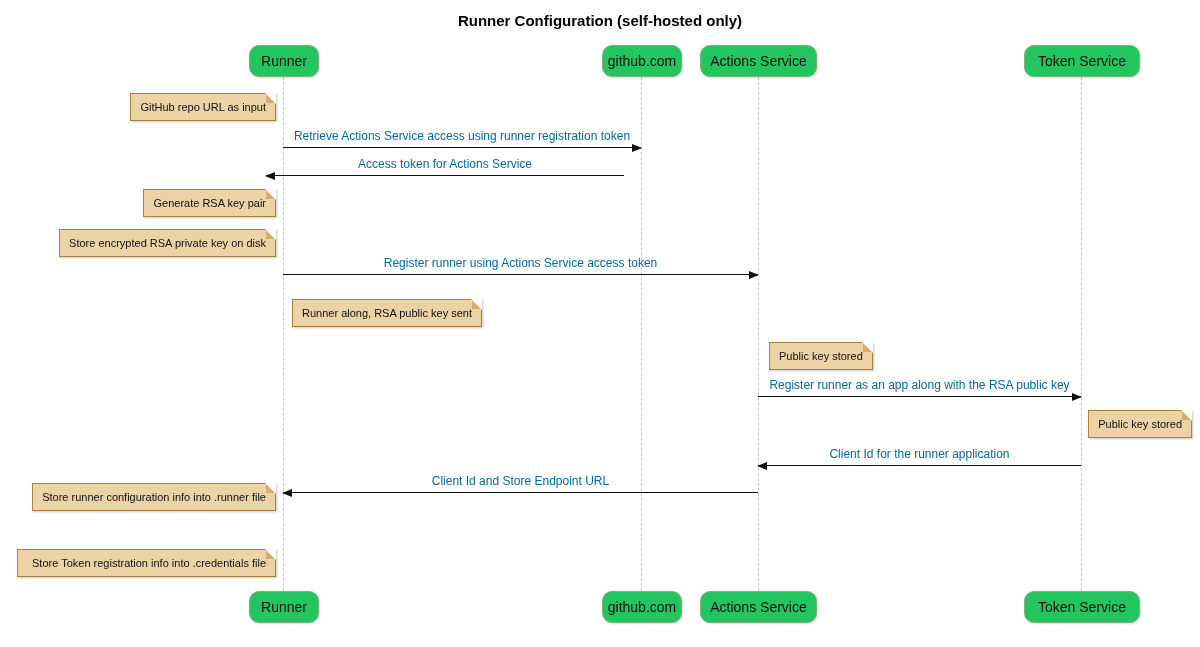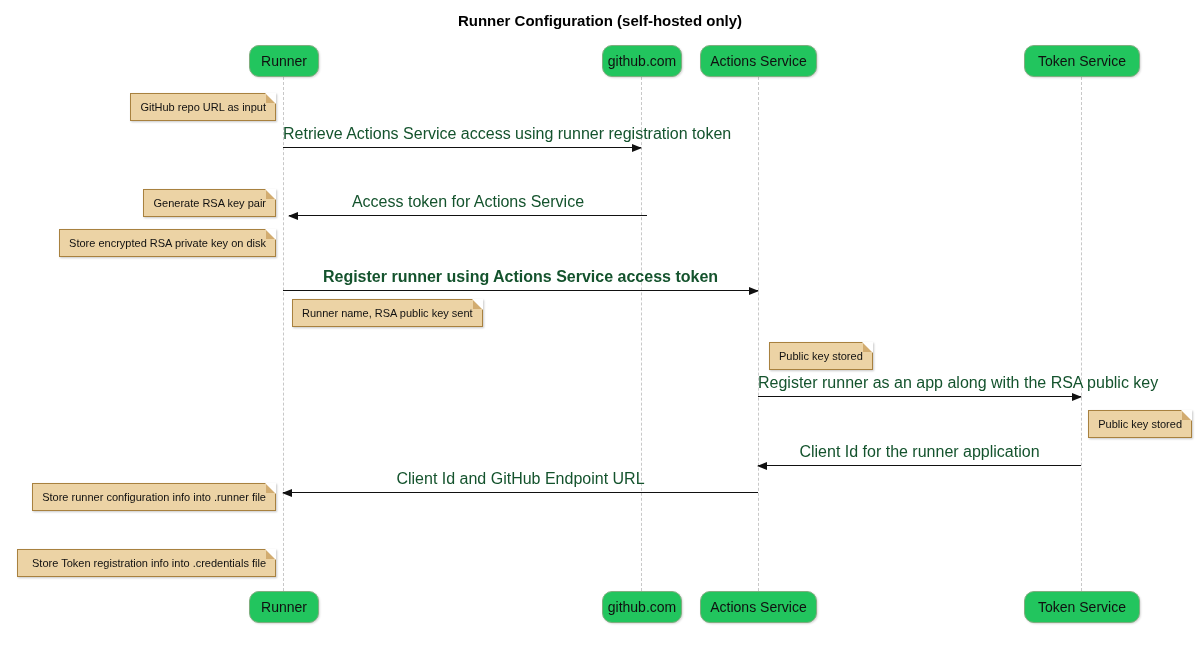--- a/index.html
+++ b/index.html
@@ -30,21 +30,21 @@
     position:absolute; top:-1px; right:-1px; width:0; height:0;
     border-top:11px solid #ffffff; border-left:11px solid transparent;
   }
   .note .fold {
     position:absolute; top:-1px; right:-1px; width:0; height:0;
     border-left:10px solid #d2ac70; border-top:10px solid transparent;
   }
   .msg { position:absolute; height:20px; }
   .msg .lbl {
     position:absolute; left:0; right:0; bottom:5px; text-align:center;
-    font-size:16px; white-space:nowrap; color:#14532d;
+    font-size:12px; white-space:nowrap; color:#0369a1;
   }
   .msg .line { position:absolute; left:0; right:0; bottom:0; height:1px; background:#111; }
   .msg .head-r {
     position:absolute; right:-1px; bottom:-4px; width:0; height:0;
     border-left:10px solid #111; border-top:4px solid transparent; border-bottom:4px solid transparent;
   }
   .msg .head-l {
     position:absolute; left:-1px; bottom:-4px; width:0; height:0;
     border-right:10px solid #111; border-top:4px solid transparent; border-bottom:4px solid transparent;
   }
@@ -78,21 +78,21 @@
   <div class="note" style="top:189px; right:924px;">
     <i class="fold"></i><i class="cut"></i>
     <span>Generate RSA key pair</span>
   </div>
   <div class="note" style="top:229px; right:924px;">
     <i class="fold"></i><i class="cut"></i>
     <span>Store encrypted RSA private key on disk</span>
   </div>
   <div class="note" style="top:299px; left:292px;">
     <i class="fold"></i><i class="cut"></i>
-    <span>Runner name, RSA public key sent</span>
+    <span>Runner along, RSA public key sent</span>
   </div>
   <div class="note" style="top:342px; left:769px;">
     <i class="fold"></i><i class="cut"></i>
     <span>Public key stored</span>
   </div>
   <div class="note" style="top:410px; right:8px;">
     <i class="fold"></i><i class="cut"></i>
     <span>Public key stored</span>
   </div>
   <div class="note" style="top:483px; right:924px;">
@@ -102,39 +102,39 @@
   <div class="note" style="top:549px; right:924px;padding-left:14px;">
     <i class="fold"></i><i class="cut"></i>
     <span>Store Token registration info into .credentials file</span>
   </div>
 
   <div class="msg" style="left:283px; top:128px; width:358px;">
     <div class="lbl">Retrieve Actions Service access using runner registration token</div>
     <div class="line"></div>
     <div class="head-r"></div>
   </div>
-  <div class="msg" style="left:289px; top:156px; width:358px;margin-top:40px;">
+  <div class="msg" style="left:266px; top:156px; width:358px;">
     <div class="lbl">Access token for Actions Service</div>
     <div class="line"></div>
     <div class="head-l"></div>
   </div>
-  <div class="msg" style="left:283px; top:271px; width:475px;font-weight:bold;">
+  <div class="msg" style="left:283px; top:255px; width:475px;">
     <div class="lbl">Register runner using Actions Service access token</div>
     <div class="line"></div>
     <div class="head-r"></div>
   </div>
   <div class="msg" style="left:758px; top:377px; width:323px;">
     <div class="lbl">Register runner as an app along with the RSA public key</div>
     <div class="line"></div>
     <div class="head-r"></div>
   </div>
   <div class="msg" style="left:758px; top:446px; width:323px;">
     <div class="lbl">Client Id for the runner application</div>
     <div class="line"></div>
     <div class="head-l"></div>
   </div>
   <div class="msg" style="left:283px; top:473px; width:475px;">
-    <div class="lbl">Client Id and GitHub Endpoint URL</div>
+    <div class="lbl">Client Id and Store Endpoint URL</div>
     <div class="line"></div>
     <div class="head-l"></div>
   </div>
 
 </div>
 
 </body></html>

